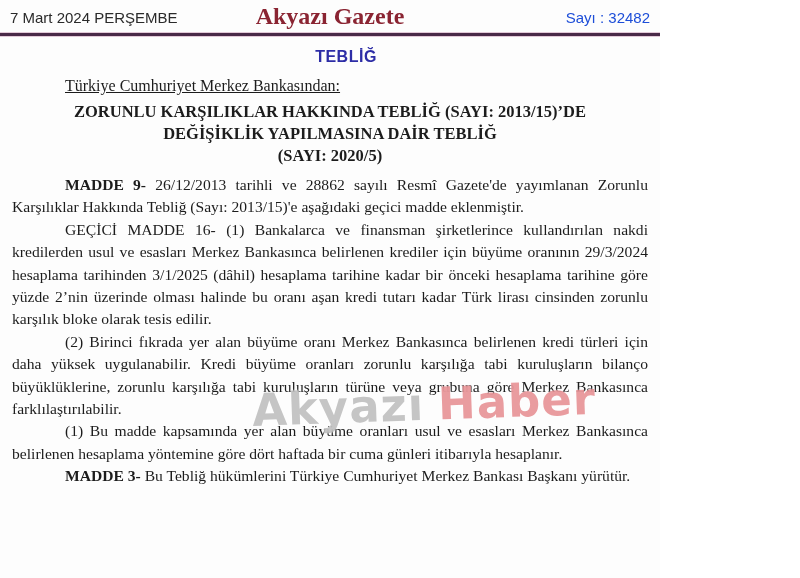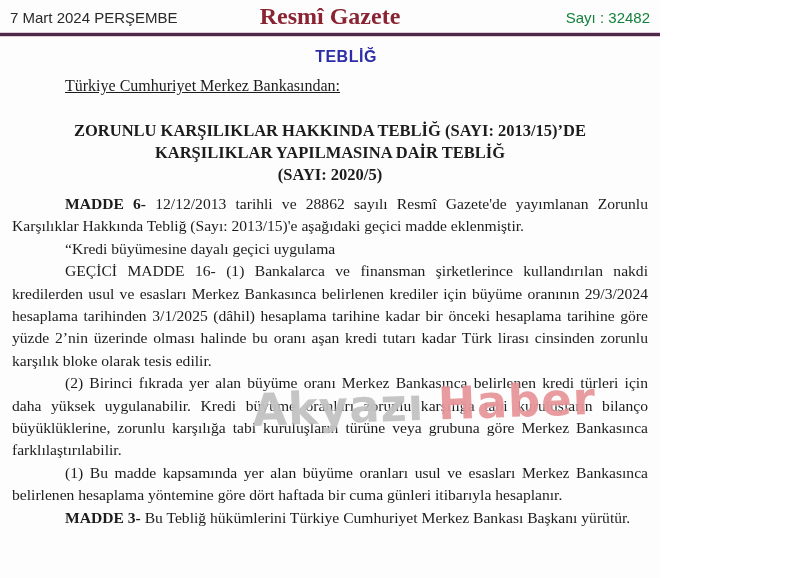--- a/index.html
+++ b/index.html
@@ -33,21 +33,21 @@
     font-family: "Liberation Serif", serif;
     font-weight: bold;
     font-size: 24px;
     color: #8a2432;
   }
   .masthead .issue {
     position: absolute;
     right: 10px; top: 9px;
     font-family: "Liberation Sans", sans-serif;
     font-size: 15px;
-    color: #15803d;
+    color: #1d4ed8;
   }
 
   
   .masthead-rule {
     height: 3px;
     background: #4a2a48;
     box-shadow: 0 1px 0 rgba(205,160,185,.55), 0 -1px 0 rgba(205,160,185,.55);
   }
 
   
@@ -68,21 +68,21 @@
   }
   .source-line {
     margin-top: 11px;
     padding-left: 53px;
     font-size: 16px;
   }
   .source-line span {
     text-decoration: underline;
   }
   .doc-title {
-    margin-top: 25px;
+    margin-top: 6px;
     text-align: center;
     font-weight: bold;
     font-size: 16.5px;
     line-height: 22px;
   }
   .body-text {
     margin-top: 7px;
   }
   .body-par {
     font-size: 15.6px;
@@ -109,43 +109,42 @@
   .watermark .wm-gray { color: rgba(158,158,158,.60); }
   .watermark .wm-red  { color: rgba(219,95,100,.62); margin-left: 14px; }
 </style>
 </head>
 <body>
 
 <div class="page">
 
   <div class="masthead">
     <div class="date">7 Mart 2024 PERŞEMBE</div>
-    <div class="gazette-title">Resmî Gazete</div>
+    <div class="gazette-title">Akyazı Gazete</div>
     <div class="issue">Sayı : 32482</div>
   </div>
 
   <div class="masthead-rule"></div>
 
   <div class="section-heading">TEBLİĞ</div>
 
   <div class="doc">
 
     <div class="source-line">
       <span>Türkiye Cumhuriyet Merkez Bankasından:</span>
     </div>
 
     <div class="doc-title">
       <div>ZORUNLU KARŞILIKLAR HAKKINDA TEBLİĞ (SAYI: 2013/15)’DE</div>
-      <div>KARŞILIKLAR YAPILMASINA DAİR TEBLİĞ</div>
+      <div>DEĞİŞİKLİK YAPILMASINA DAİR TEBLİĞ</div>
       <div>(SAYI: 2020/5)</div>
     </div>
 
     <div class="body-text">
-      <p class="body-par"><b>MADDE 6-</b><span> 12/12/2013 tarihli ve 28862 sayılı Resmî Gazete'de yayımlanan Zorunlu Karşılıklar Hakkında Tebliğ (Sayı: 2013/15)'e aşağıdaki geçici madde eklenmiştir.</span></p>
-      <p class="body-par"><b></b><span>“Kredi büyümesine dayalı geçici uygulama</span></p>
+      <p class="body-par"><b>MADDE 9-</b><span> 26/12/2013 tarihli ve 28862 sayılı Resmî Gazete'de yayımlanan Zorunlu Karşılıklar Hakkında Tebliğ (Sayı: 2013/15)'e aşağıdaki geçici madde eklenmiştir.</span></p>
       <p class="body-par"><b></b><span>GEÇİCİ MADDE 16- (1) Bankalarca ve finansman şirketlerince kullandırılan nakdi kredilerden usul ve esasları Merkez Bankasınca belirlenen krediler için büyüme oranının 29/3/2024 hesaplama tarihinden 3/1/2025 (dâhil) hesaplama tarihine kadar bir önceki hesaplama tarihine göre yüzde 2’nin üzerinde olması halinde bu oranı aşan kredi tutarı kadar Türk lirası cinsinden zorunlu karşılık bloke olarak tesis edilir.</span></p>
       <p class="body-par"><b></b><span>(2) Birinci fıkrada yer alan büyüme oranı Merkez Bankasınca belirlenen kredi türleri için daha yüksek uygulanabilir. Kredi büyüme oranları zorunlu karşılığa tabi kuruluşların bilanço büyüklüklerine, zorunlu karşılığa tabi kuruluşların türüne veya grubuna göre Merkez Bankasınca farklılaştırılabilir.</span></p>
       <p class="body-par"><b></b><span>(1) Bu madde kapsamında yer alan büyüme oranları usul ve esasları Merkez Bankasınca belirlenen hesaplama yöntemine göre dört haftada bir cuma günleri itibarıyla hesaplanır.</span></p>
       <p class="body-par"><b>MADDE 3-</b><span> Bu Tebliğ hükümlerini Türkiye Cumhuriyet Merkez Bankası Başkanı yürütür.</span></p>
     </div>
   </div>
 
   <div class="watermark">
     <span class="wm-gray">Akyazı</span><span class="wm-red">Haber</span>
   </div>

